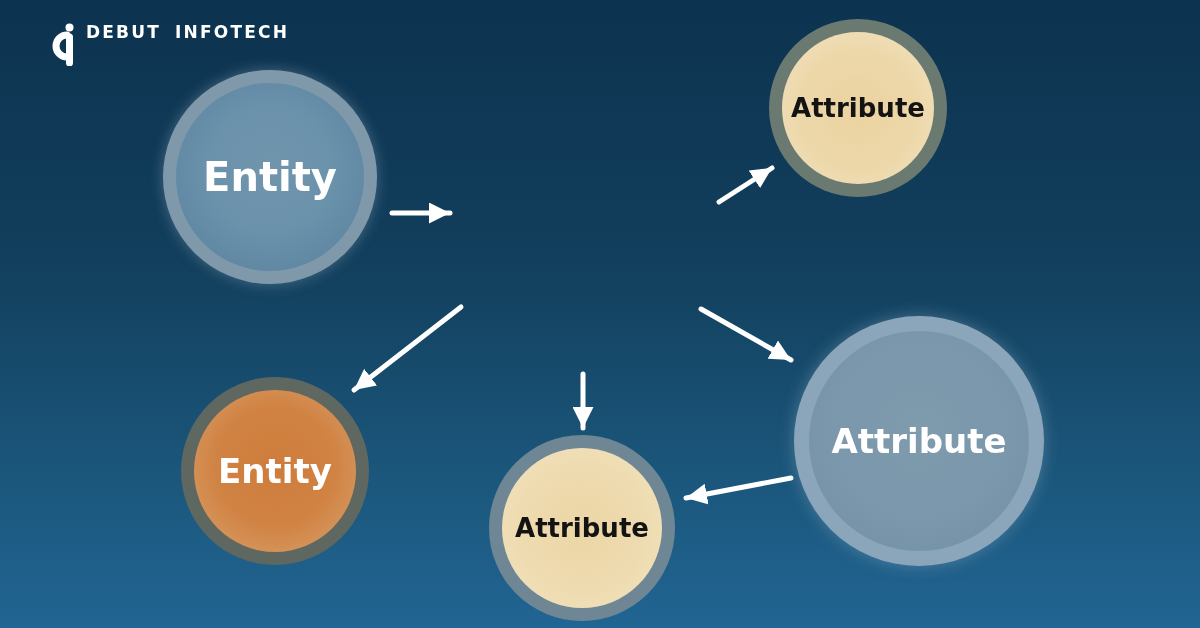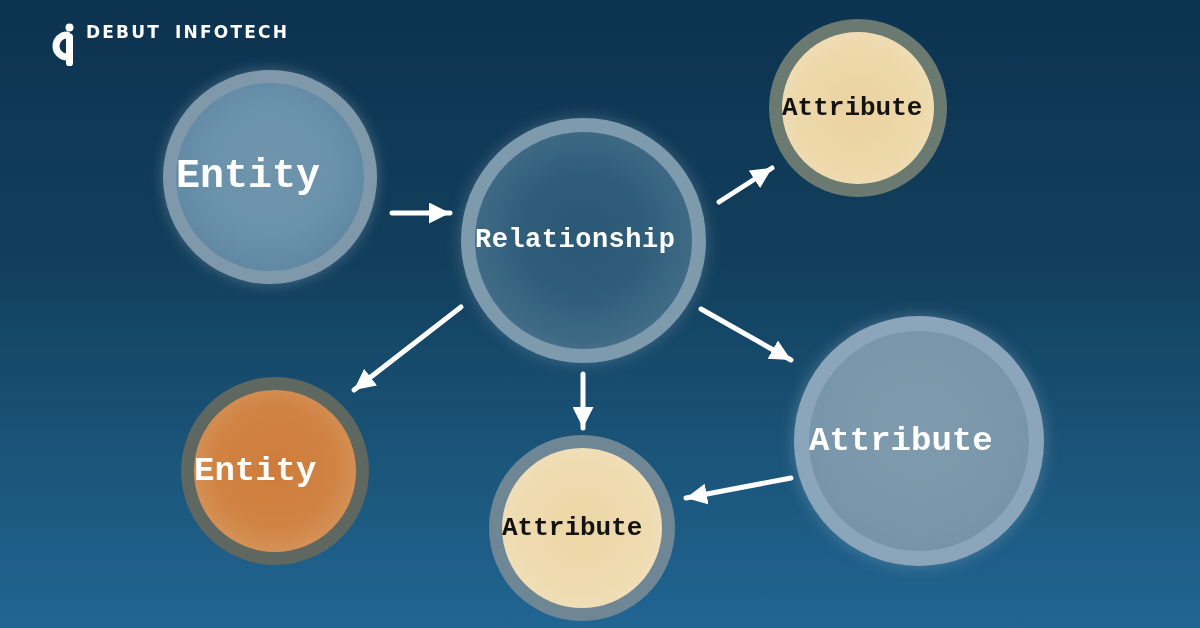--- a/index.html
+++ b/index.html
@@ -6,21 +6,21 @@
   .canvas{
     position:relative;width:1200px;height:628px;overflow:hidden;
     background:linear-gradient(180deg,#0c3350 0%,#123f5d 42%,#1a5478 72%,#216593 100%);
     font-family:"DejaVu Sans","Liberation Sans",sans-serif;
   }
   
   .logo{position:absolute;left:44px;top:22px;display:flex;gap:11px;}
   .logo-text{color:#ffffff;font-size:17px;font-weight:700;letter-spacing:2.2px;display:flex;gap:14px;white-space:nowrap;}
   
   .node{position:absolute;border-radius:50%;display:flex;align-items:center;justify-content:center;box-sizing:border-box;}
-  .disc{width:100%;height:100%;border-radius:50%;display:flex;align-items:center;justify-content:flex-start;font-family:Liberation Mono, monospace;}
+  .disc{width:100%;height:100%;border-radius:50%;display:flex;align-items:center;justify-content:center;}
   .label{font-weight:800;line-height:1;white-space:nowrap;}
 
   .n-entity1{left:163px;top:70px;width:214px;height:214px;padding:13px;
     background:#7f99ab;box-shadow:0 0 14px rgba(140,165,182,.45);}
   .n-entity1 .disc{background:radial-gradient(circle at 50% 46%,#7095ad 0%,#6b92ab 45%,#5e86a2 80%,#59809d 100%);}
   .n-entity1 .label{font-size:40px;color:#ffffff;}
 
   .n-relationship{left:461px;top:118px;width:245px;height:245px;padding:14px;
     background:#7e9aad;box-shadow:0 0 16px rgba(135,160,178,.4);}
   .n-relationship .disc{background:radial-gradient(circle at 50% 47%,#2b5874 0%,#2f5e7a 40%,#3f6a85 68%,#567e96 92%,#5f8499 100%);}
@@ -79,25 +79,20 @@
     <path d="M701 309 L791 360" stroke="#ffffff" stroke-width="5" stroke-linecap="round" marker-end="url(#ah)"></path>
     <path d="M791 478 L686 498" stroke="#ffffff" stroke-width="5" stroke-linecap="round" marker-end="url(#ah)"></path>
   </svg>
 
   <div class="node n-entity1">
     <div class="disc">
       <span class="label">Entity</span>
     </div>
   </div>
 
-  <div class="node n-relationship">
-    <div class="disc">
-      <span class="label">Relationship</span>
-    </div>
-  </div>
 
   <div class="node n-attr1">
     <div class="disc">
       <span class="label">Attribute</span>
     </div>
   </div>
 
   <div class="node n-entity2">
     <div class="disc">
       <span class="label">Entity</span>

